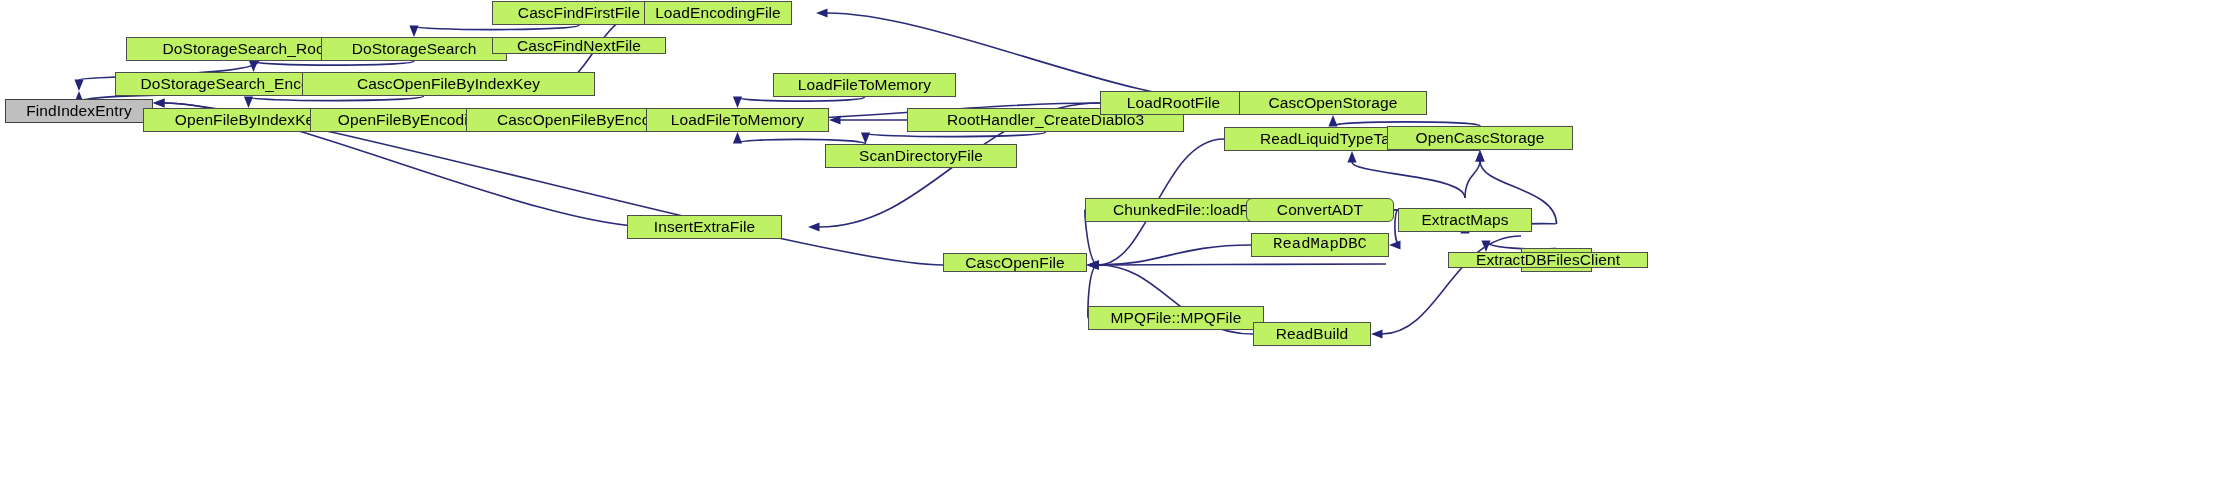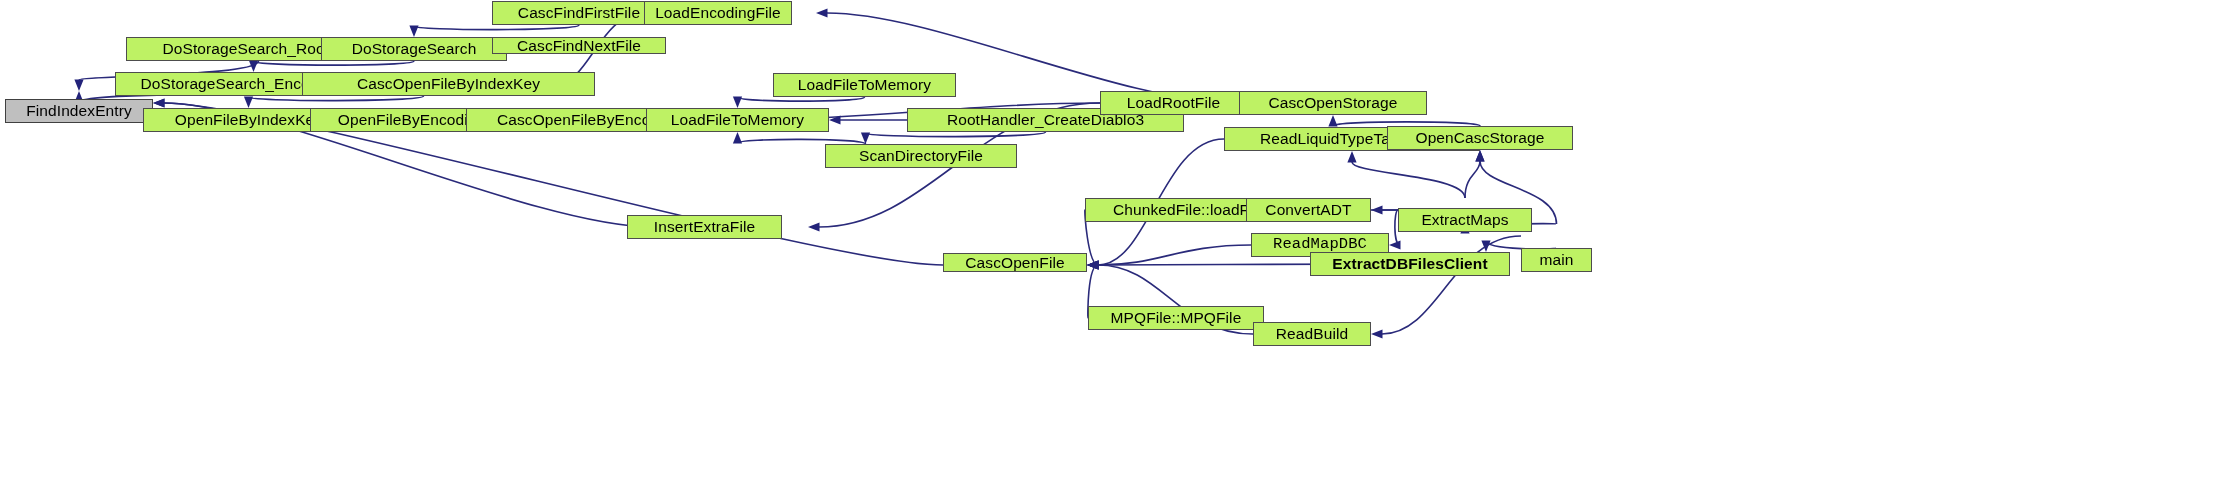--- a/index.html
+++ b/index.html
@@ -195,36 +195,36 @@
       </div>
       <div class="node-box" style="left: 1387px; top: 126px; width: 186px; height: 24px;">
         <span>OpenCascStorage</span>
       </div>
       <div class="node-box" style="left: 627px; top: 215px; width: 155px; height: 24px;">
         <span>InsertExtraFile</span>
       </div>
       <div class="node-box" style="left: 1085px; top: 198px; width: 208px; height: 24px;">
         <span>ChunkedFile::loadFile</span>
       </div>
-      <div class="node-box" style="left: 1246px; top: 198px; width: 125px; height: 24px;">
+      <div class="node-box" style="left: 1246px; top: 198px; width: 148px; height: 24px; border-radius: 6px;">
         <span>ConvertADT</span>
       </div>
       <div class="node-box" style="left: 1398px; top: 208px; width: 134px; height: 24px;">
         <span>ExtractMaps</span>
       </div>
       <div class="node-box" style="left: 1251px; top: 233px; width: 138px; height: 24px; font-family: Liberation Mono, monospace;">
         <span>ReadMapDBC</span>
       </div>
       <div class="node-box" style="left: 1521px; top: 224px; width: 71px; height: 24px; margin-top: 24px;">
         <span>main</span>
       </div>
       <div class="node-box" style="left: 943px; top: 253px; width: 144px; height: 19px;">
         <span>CascOpenFile</span>
       </div>
-      <div class="node-box" style="left: 1310px; top: 252px; width: 200px; height: 24px; font-weight: bold;">
+      <div class="node-box" style="left: 1448px; top: 252px; width: 200px; height: 16px;">
         <span>ExtractDBFilesClient</span>
       </div>
       <div class="node-box" style="left: 1088px; top: 306px; width: 176px; height: 24px;">
         <span>MPQFile::MPQFile</span>
       </div>
       <div class="node-box" style="left: 1253px; top: 322px; width: 118px; height: 24px;">
         <span>ReadBuild</span>
       </div>
     </div>
 </div>

